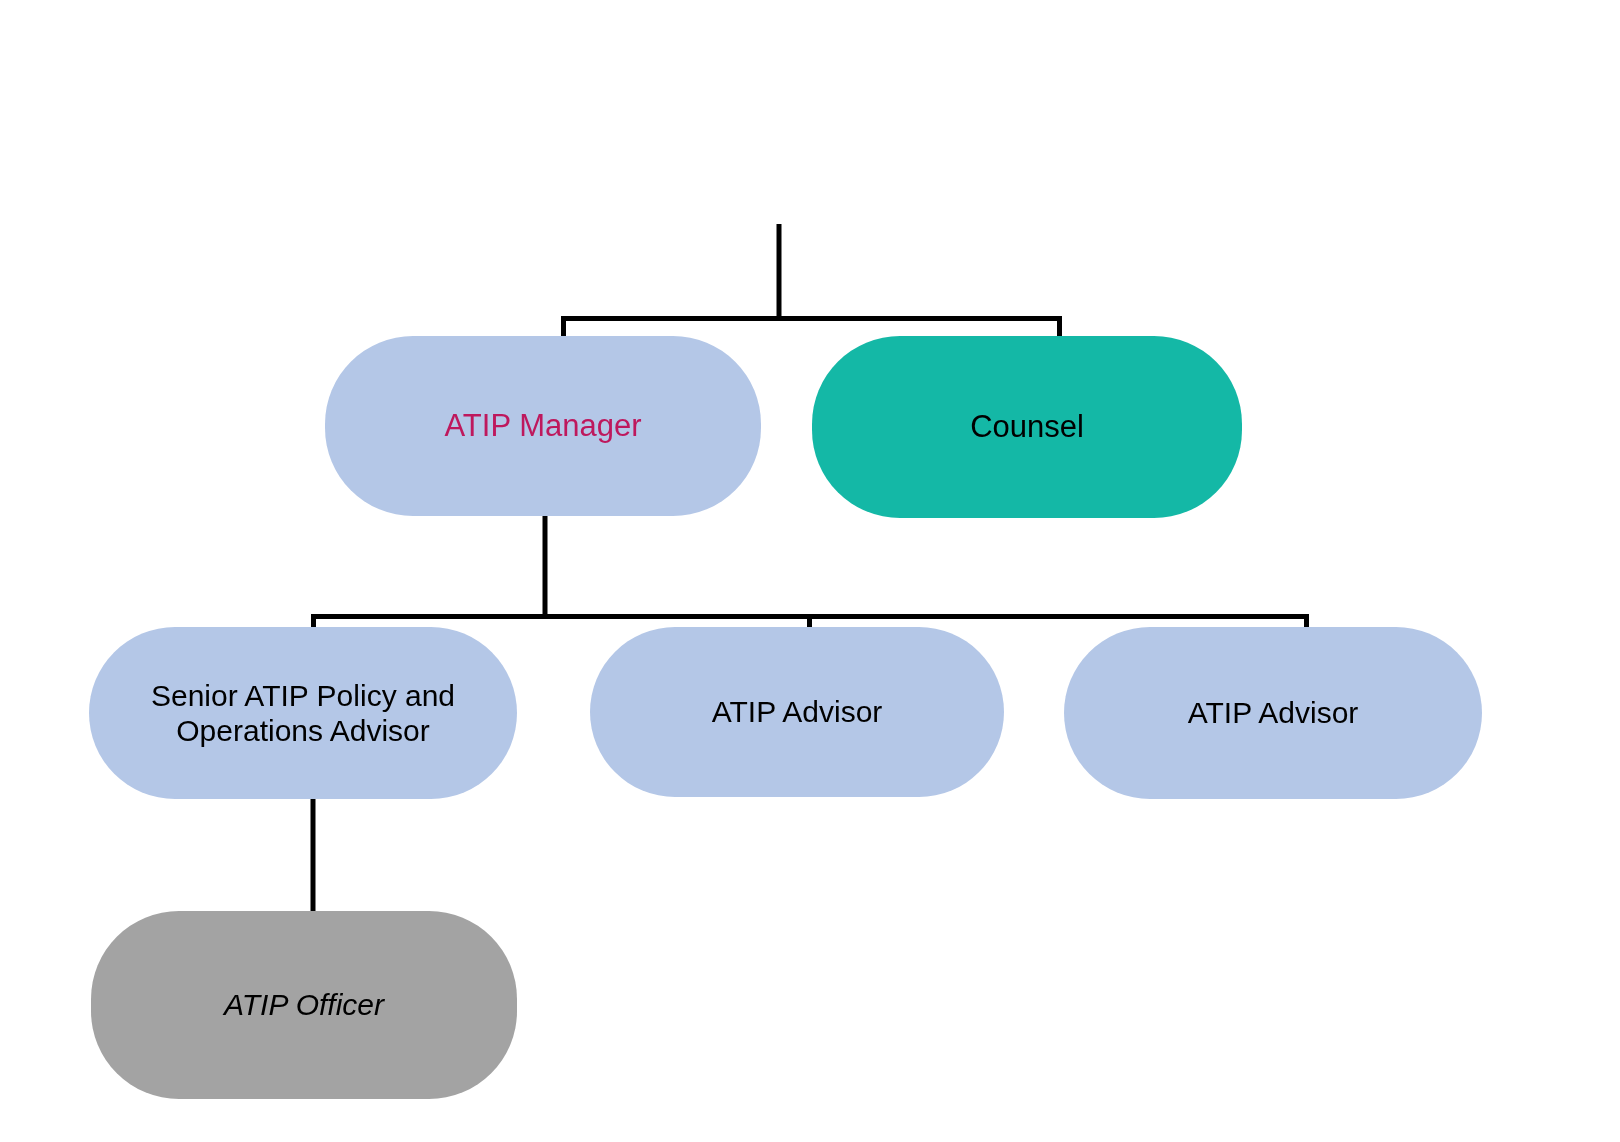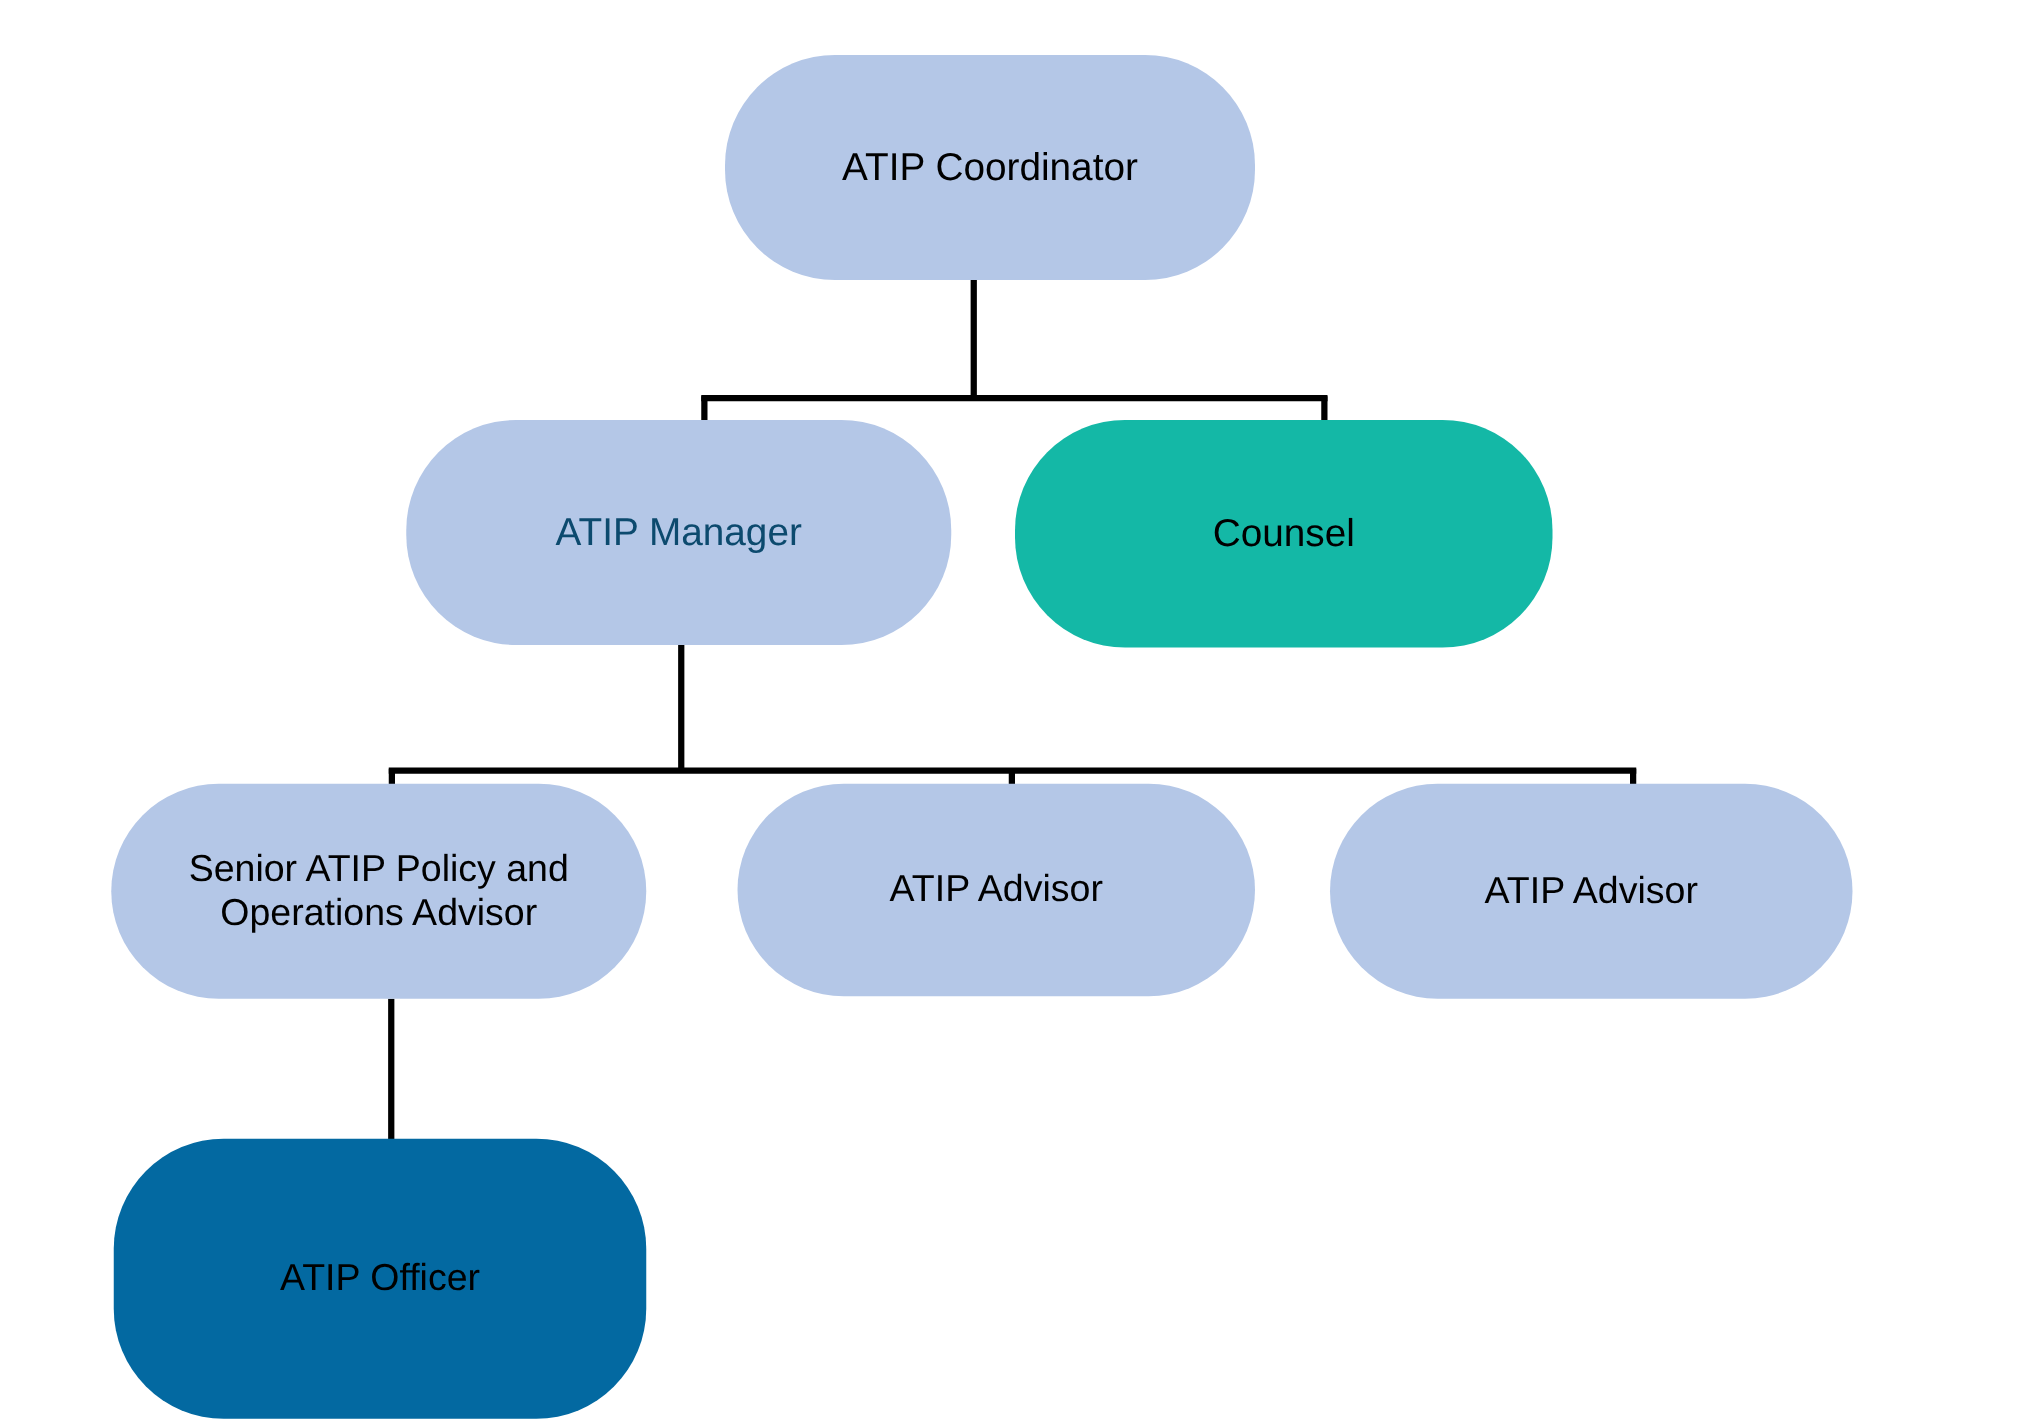--- a/index.html
+++ b/index.html
@@ -61,36 +61,33 @@
       <line x1="313.5" y1="615" x2="313.5" y2="646" stroke="#000000" stroke-width="5"></line>
       <line x1="809.5" y1="615" x2="809.5" y2="646" stroke="#000000" stroke-width="5"></line>
       <line x1="1306.5" y1="615" x2="1306.5" y2="646" stroke="#000000" stroke-width="5"></line>
     </g>
 
     <g>
       <line x1="313" y1="799" x2="313" y2="913" stroke="#000000" stroke-width="5"></line>
     </g>
   </svg>
 
-  <div class="org-node" style="left: 580px; top: 44px; width: 424px; height: 180px; border-radius: 88px; background: rgb(180, 199, 231); color: rgb(0, 0, 0); font-size: 31px;">
-    <span class="node-label">ATIP Coordinator</span>
-  </div>
-  <div class="org-node" style="left: 325px; top: 336px; width: 436px; height: 180px; border-radius: 88px; background: rgb(180, 199, 231); color: #0c4a6e; font-size: 31px;">
+  <div class="org-node" style="left: 325px; top: 336px; width: 436px; height: 180px; border-radius: 88px; background: rgb(180, 199, 231); color: #be185d; font-size: 31px;">
     <span class="node-label">ATIP Manager</span>
   </div>
   <div class="org-node" style="left: 812px; top: 336px; width: 430px; height: 182px; border-radius: 88px; background: #14b8a6; color: rgb(0, 0, 0); font-size: 31px;">
     <span class="node-label">Counsel</span>
   </div>
   <div class="org-node" style="left: 89px; top: 627px; width: 428px; height: 172px; border-radius: 86px; background: rgb(180, 199, 231); color: rgb(0, 0, 0); font-size: 30px;">
     <span class="node-label">Senior ATIP Policy and
 Operations Advisor</span>
   </div>
   <div class="org-node" style="left: 590px; top: 627px; width: 414px; height: 170px; border-radius: 85px; background: rgb(180, 199, 231); color: rgb(0, 0, 0); font-size: 30px;">
     <span class="node-label">ATIP Advisor</span>
   </div>
   <div class="org-node" style="left: 1064px; top: 627px; width: 418px; height: 172px; border-radius: 86px; background: rgb(180, 199, 231); color: rgb(0, 0, 0); font-size: 30px;">
     <span class="node-label">ATIP Advisor</span>
   </div>
-  <div class="org-node" style="left: 91px; top: 911px; width: 426px; height: 224px; border-radius: 88px; background: #0369a1; color: rgb(0, 0, 0); font-size: 30px;">
+  <div class="org-node" style="left: 91px; top: 911px; width: 426px; height: 188px; border-radius: 88px; background: #a3a3a3; color: rgb(0, 0, 0); font-size: 30px; font-style: italic;">
     <span class="node-label">ATIP Officer</span>
   </div>
 
 </div>
 
 </body></html>

